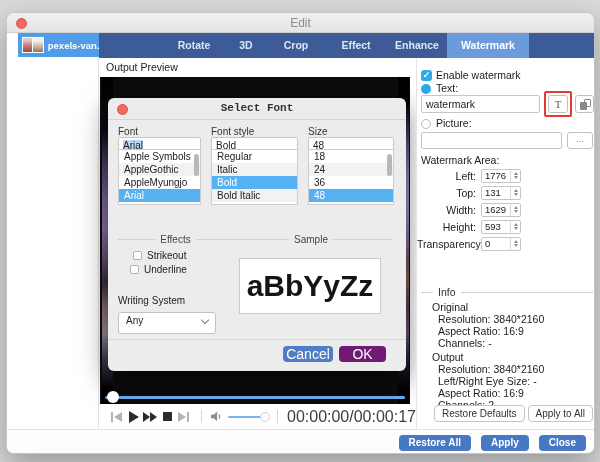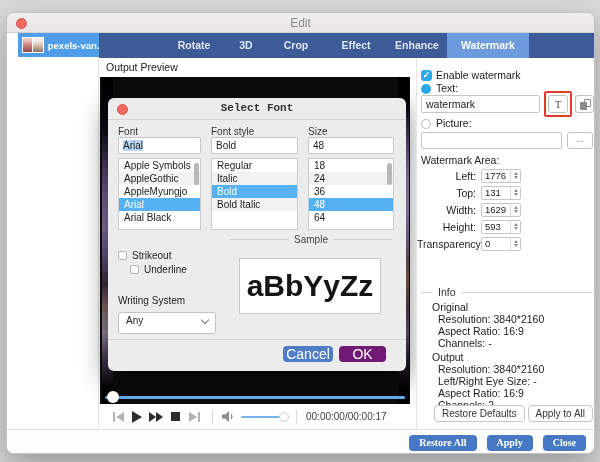--- a/index.html
+++ b/index.html
@@ -50,34 +50,34 @@
 
   
   .seekline { position:absolute; left:6px; top:338px; width:300px; height:3px; background:#64a8ec; border-radius:2px; }
   .seekknob { position:absolute; left:8px; top:333px; width:12px; height:12px; background:#fff; border-radius:50%; box-shadow:0 0 2px rgba(0,0,0,.5); }
   .transport { position:absolute; left:0; top:346px; width:317px; height:25px; background:#fff; display:flex; align-items:center; }
   .tbtn { width:18px; height:14px; margin-left:1px; display:flex; align-items:center; justify-content:center; }
   .tbtn:first-child { margin-left:10px; }
   .tsep { width:1px; height:13px; background:#d5d5d5; margin:0 9px; }
   .vol-track { width:46px; height:2px; background:#7ab4ee; border-radius:1px; margin-left:6px; position:relative; }
   .vol-knob { position:absolute; right:-2px; top:-4px; width:10px; height:10px; background:#fdfdfd; border:1px solid #cfcfcf; border-radius:50%; }
-  .timecode { font-size:10px; color:#3d3d3d; margin-left:0; white-space:nowrap; }
+  .timecode { font-size:16px; color:#3d3d3d; margin-left:0; white-space:nowrap; }
 
   
   .fontdlg { position:absolute; left:9px; top:40px; width:298px; height:273px;
     background:#ececec; border-radius:6px; box-shadow:0 10px 28px rgba(0,0,0,.55); overflow:hidden; }
   .fd-header { position:absolute; left:0; top:0; width:100%; height:22px; border-bottom:1px solid #d6d4d4; }
   .fd-red { position:absolute; left:9px; top:6px; width:11px; height:11px; border-radius:50%; background:#ee6a5f; border:1px solid #d95349; }
   .fd-title { position:absolute; left:0; right:0; top:4px; text-align:center; font-size:11px; font-weight:bold; color:#333;font-family:Liberation Mono, monospace; }
   .fd-collabel { position:absolute; top:28px; font-size:10px; color:#333; }
   .fd-input { position:absolute; top:39px; height:17px; background:#fff; border:1px solid #c6c6c6; border-radius:2px;
     font-size:10px; color:#222; line-height:15px; padding-left:4px; }
   .fd-input .seltext { background:#b9d7f3; }
   .col1 { left:10px; width:83px; } .col2 { left:103px; width:87px; } .col3 { left:200px; width:86px; }
-  .fd-list { position:absolute; top:60px; height:72px; background:#fff; border:1px solid #cccccc; overflow:hidden; }
+  .fd-list { position:absolute; top:51px; height:56px; background:#fff; border:1px solid #cccccc; overflow:hidden; }
   .fd-row { height:13px; line-height:13px; font-size:10px; color:#222; padding-left:5px; white-space:nowrap; }
   .fd-row:nth-child(even) { background:#f2f2f2; }
   .fd-row.sel { background:#55b1f2; color:#fff; }
   .fd-scroll { position:absolute; right:1px; top:4px; width:5px; height:22px; background:#b8b8b8; border-radius:3px; }
   .grouphdr { position:absolute; display:flex; align-items:center; font-size:10px; color:#444; }
   .grouphdr::before,.grouphdr::after { content:""; flex:1; height:1px; background:#d2d0d0; }
   .grouphdr span { padding:0 5px; }
   .cbrow { position:absolute; display:flex; align-items:center; font-size:10px; color:#222; }
   .cbox { width:9px; height:9px; background:#fff; border:1px solid #b3b3b3; border-radius:2px; margin-right:5px; }
   .samplebox { position:absolute; left:131px; top:160px; width:142px; height:56px; background:#fff; border:1px solid #c9c9c9;
@@ -130,21 +130,21 @@
   .info-sub { position:absolute; left:15px; font-size:10.5px; color:#1c1c1c; }
   .info-line { position:absolute; left:21px; font-size:10.5px; color:#1c1c1c; white-space:nowrap; }
   .rp-btns { position:absolute; left:0; right:3px; top:347px; display:flex; justify-content:flex-end; gap:3px; }
   .graybtn { height:17px; background:#fff; border:1px solid #c4c4c4; border-radius:4px; font-size:10px; color:#333;
     padding:0 7px; font-family:"Liberation Sans",sans-serif; }
 
   
   .footer { position:absolute; left:0; top:416px; width:589px; height:26px; background:#fdfdfd; border-top:1px solid #e2e2e2;
     display:flex; align-items:center; justify-content:flex-end; gap:10px; padding-right:10px; }
   .bluebtn { height:16px; background:#4678c3; border:none; border-radius:4px; color:#fff; font-size:10px;
-    padding:0 10px; font-family:Liberation Serif, serif; font-weight:bold;text-align:right; }
+    padding:0 10px; font-family:Liberation Sans, sans-serif; font-weight:bold;text-align:right; }
 
   svg { display:block; }
 </style>
 </head>
 <body>
 
 <div class="window">
 
   <div class="titlebar">
     <div class="traffic-red"></div>
@@ -208,21 +208,24 @@
       </div>
       <div class="fd-list col3">
         <div class="fd-row">18</div>
         <div class="fd-row">24</div>
         <div class="fd-row">36</div>
         <div class="fd-row sel">48</div>
         <div class="fd-row">64</div>
         <div class="fd-scroll"></div>
       </div>
 
-      <div class="cbrow" style="left:10px; top:152px;justify-content:flex-end;">
+      <div class="grouphdr" style="left:10px; top:136px; width:115px;">
+        <span>Effects</span>
+      </div>
+      <div class="cbrow" style="left:25px; top:152px;justify-content:flex-end;">
         <div class="cbox"></div>
         <span>Strikeout</span>
       </div>
       <div class="cbrow" style="left:22px; top:166px;">
         <div class="cbox"></div>
         <span>Underline</span>
       </div>
 
       <div class="grouphdr" style="left:122px; top:136px; width:162px;">
         <span>Sample</span>

